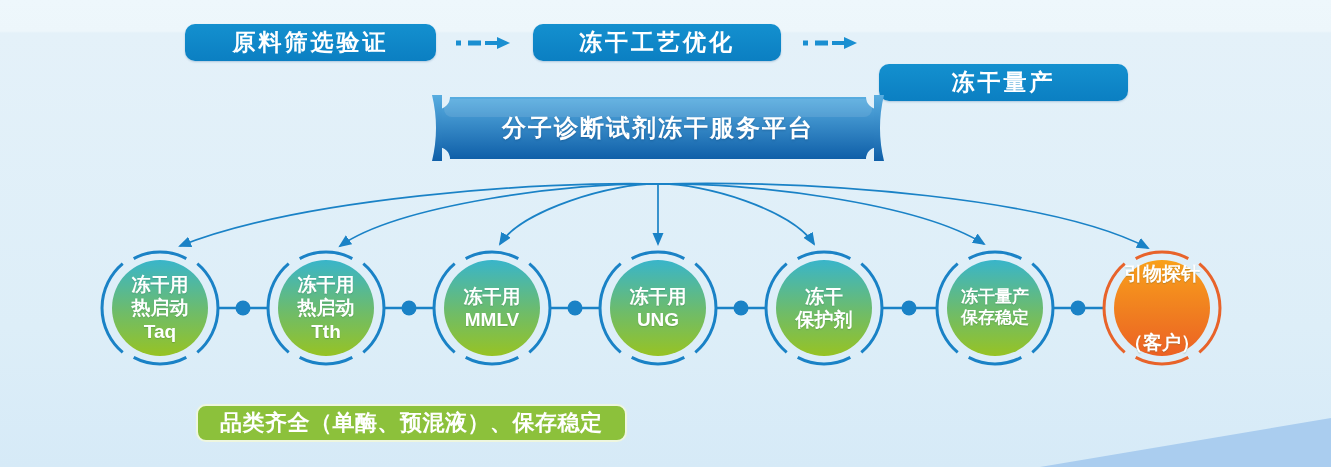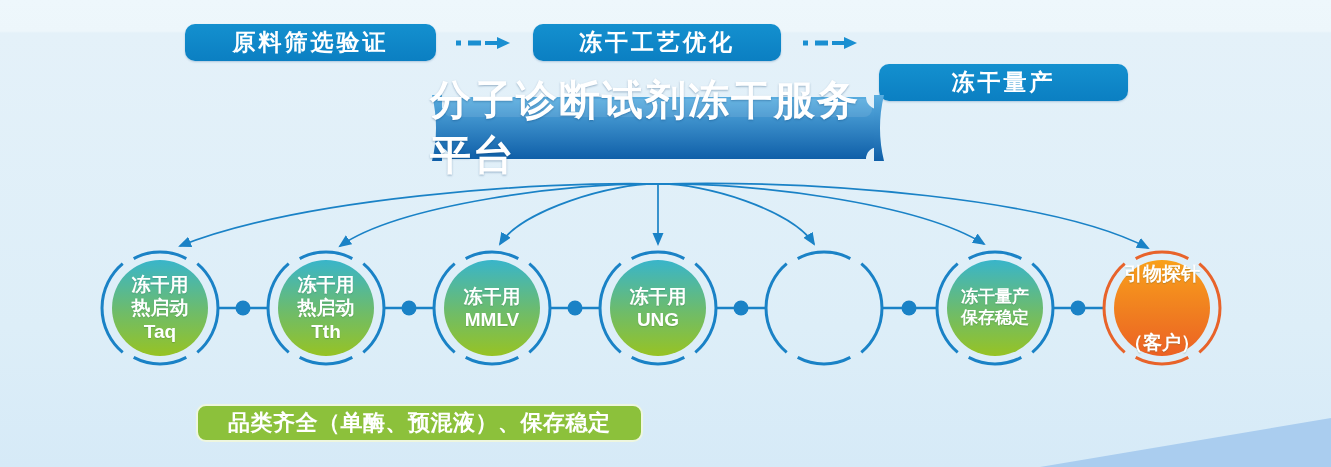--- a/index.html
+++ b/index.html
@@ -33,21 +33,21 @@
   .step3{left:879px;width:249px;margin-top:40px;}
   .step-arrow{position:absolute;top:35px;width:56px;height:16px;}
   .sa1{left:454px;}
   .sa2{left:801px;}
   
   .banner{position:absolute;left:430px;top:95px;width:456px;height:66px;}
   .banner svg{position:absolute;left:0;top:0;}
   .banner .banner-text{
     position:absolute;left:0;top:0;width:100%;height:100%;
     display:flex;align-items:center;justify-content:center;
-    color:#fff;font-size:41px;font-weight:bold;letter-spacing:2px;
+    color:#fff;font-size:24px;font-weight:bold;letter-spacing:2px;
     text-shadow:0 1px 2px rgba(10,60,110,.35);
   }
   
   .overlay{position:absolute;left:0;top:0;z-index:1;}
   .fan{fill:none;stroke:#1a82c6;stroke-width:1.7px;}
   .link{stroke:#1a82c6;stroke-width:2.6px;}
   .dot{fill:#1a82c6;}
   .arc-blue{stroke:#1a82c6;}
   .arc-orange{stroke:#e8632a;}
   
@@ -62,21 +62,21 @@
   }
   .node.small{font-size:17px;}
   .node.orange{background:linear-gradient(180deg,#f9a01b 0%,#f07e20 55%,#ec6124 100%);gap:46px;}
   
   .note{
     position:absolute;top:404px;height:38px;z-index:2;
     background:#8cc13b;border:2px solid #eef6df;border-radius:10px;
     box-sizing:border-box;
     color:#fff;font-weight:bold;font-size:22px;letter-spacing:.5px;
     display:flex;align-items:center;justify-content:center;
-    padding:0 30px;
+    padding:0 22px;
   }
   .note1{left:196px;}
   .note2{left:731px;}
 </style>
 </head>
 <body>
 
 <div class="stage">
 
   <div class="wedge"></div>
@@ -171,20 +171,24 @@
     <span>Tth</span>
   </div>
   <div class="node" style="left:444px">
     <span>冻干用</span>
     <span>MMLV</span>
   </div>
   <div class="node" style="left:610px">
     <span>冻干用</span>
     <span>UNG</span>
   </div>
+  <div class="node" style="left:776px">
+    <span>冻干</span>
+    <span>保护剂</span>
+  </div>
   <div class="node small" style="left:947px">
     <span>冻干量产</span>
     <span>保存稳定</span>
   </div>
   <div class="node orange" style="left:1114px">
     <span>引物探针</span>
     <span>（客户）</span>
   </div>
 
   <div class="note note1">

